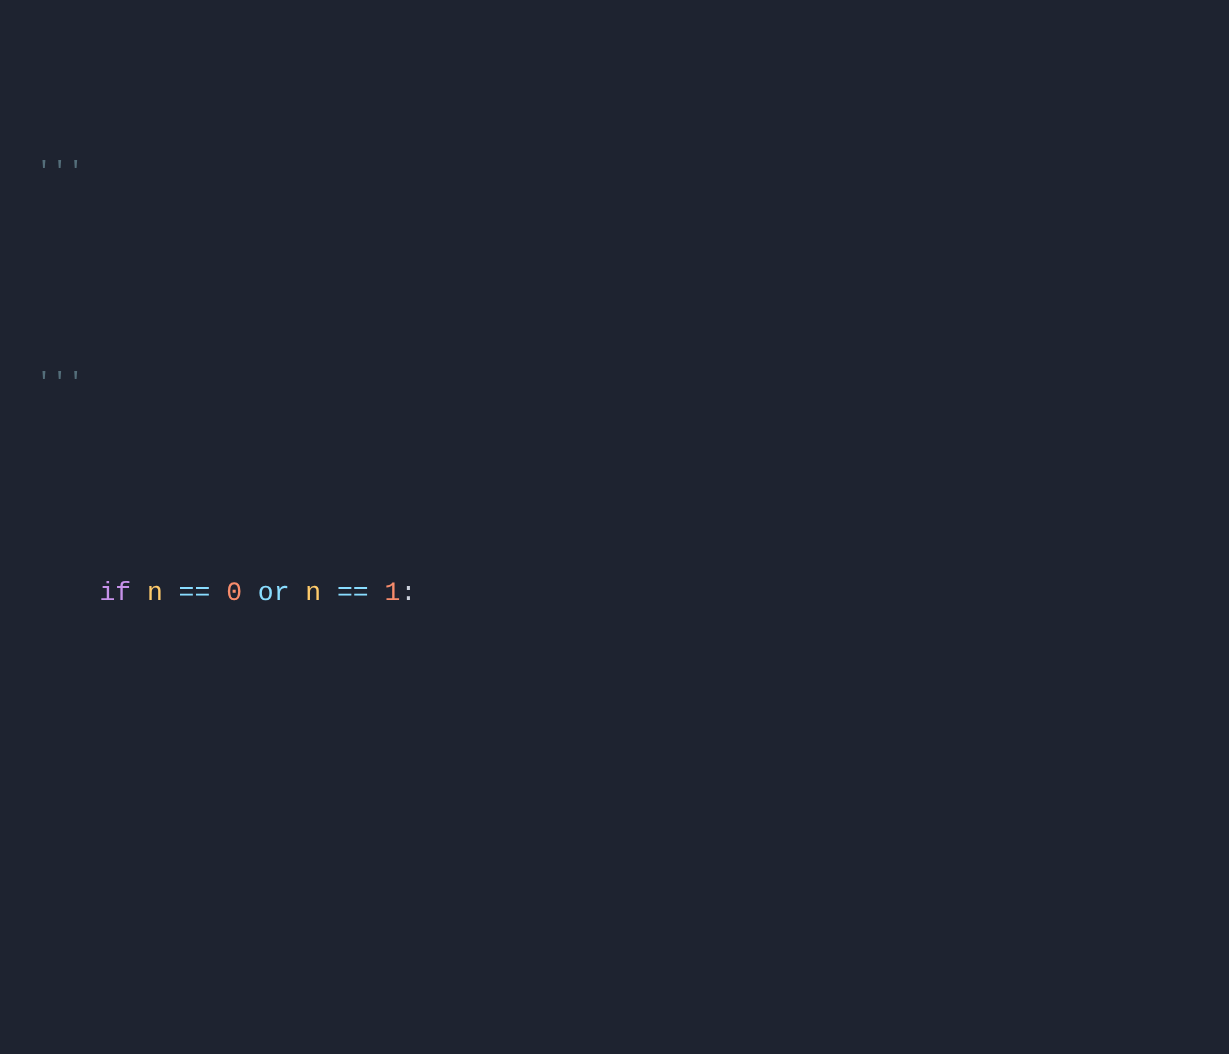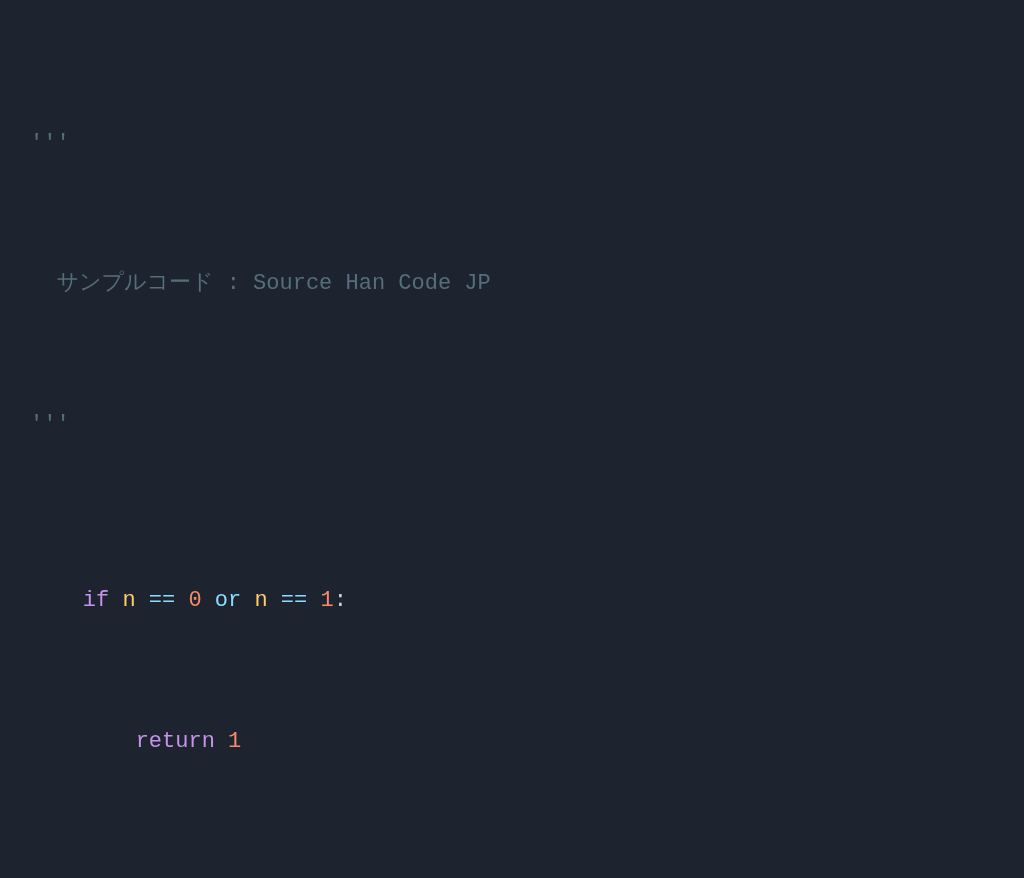--- a/index.html
+++ b/index.html
@@ -37,28 +37,26 @@
 
     .bold { font-weight: bold; }
   </style>
 </head>
 <body>
 
 <div class="code-block">
 
   <span class="line"><span class="c-docstring">'''</span></span>
 
-  <span class="line"><span class="c-docstring">  サンプルコード : Source Han Code JP</span></span>
 
   <span class="line"><span class="c-docstring">'''</span></span>
 
 
   <span class="line"><span class="c-plain">    </span><span class="c-keyword">if</span><span class="c-plain"> </span><span class="c-param">n</span><span class="c-plain"> </span><span class="c-operator">==</span><span class="c-plain"> </span><span class="c-number">0</span><span class="c-plain"> </span><span class="c-operator">or</span><span class="c-plain"> </span><span class="c-param">n</span><span class="c-plain"> </span><span class="c-operator">==</span><span class="c-plain"> </span><span class="c-number">1</span><span class="c-plain">:</span></span>
 
-  <span class="line"><span class="c-plain">        </span><span class="c-keyword">return</span><span class="c-plain"> </span><span class="c-number">1</span></span>
 
   
 
   
 
   
 
   
 
   

